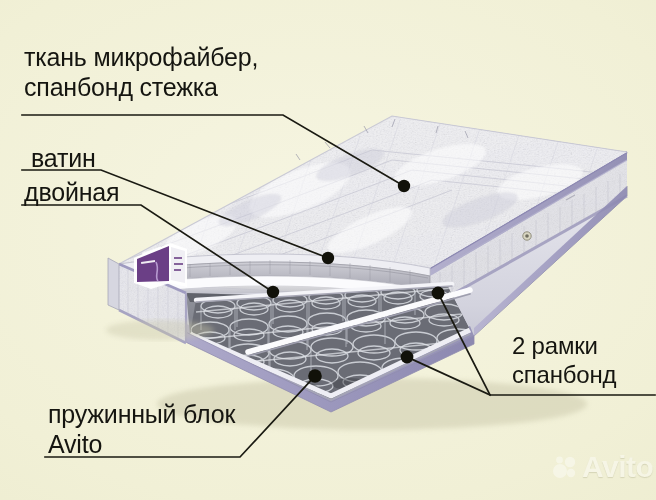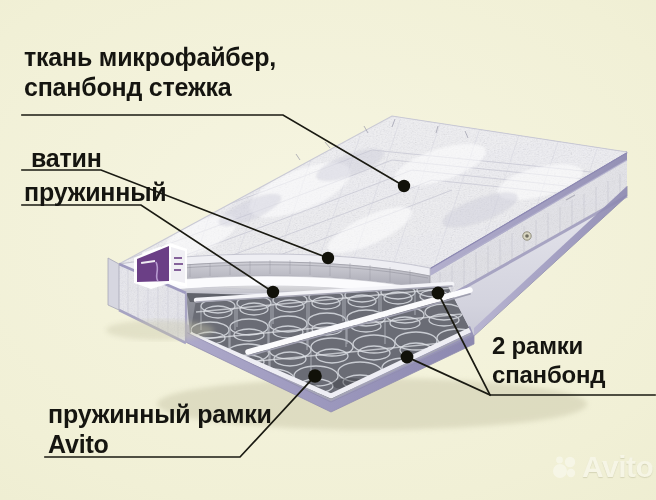--- a/index.html
+++ b/index.html
@@ -8,29 +8,29 @@
     background:#f1f0d6;
     font-family:"Liberation Sans","DejaVu Sans",sans-serif;
   }
   #stage{position:relative;width:656px;height:500px;overflow:hidden;
     background:radial-gradient(ellipse 120% 110% at 48% 45%, #f6f5e2 0%, #f1f0d6 52%, #e9e8c9 100%);}
 
   
   .layer{position:absolute;left:0;top:0;width:656px;height:500px;}
 
   
-  .lbl{position:absolute;color:#151510;font-weight:700;font-size:25px;
+  .lbl{position:absolute;color:#151510;font-weight:400;font-size:25px;
        line-height:30px;white-space:nowrap;letter-spacing:-.2px;}
   .lbl.small{font-size:24px;line-height:29px;}
 
   #lbl-microfiber{left:24px;top:42px;}
   #lbl-vatin{left:31px;top:143px;}
   #lbl-spunbond{left:24px;top:177px;}
   #lbl-bonnel{left:48px;top:399px;}
-  #lbl-frames{left:492px;top:331px;}
+  #lbl-frames{left:512px;top:331px;}
 
   
   #avito{position:absolute;left:552px;top:452px;width:96px;height:30px;
          opacity:.40;}
   #avito .wm-txt{position:absolute;left:30px;top:-2px;font-size:30px;font-weight:700;
     color:#ffffff;text-shadow:0 1px 1px rgba(120,120,80,.55);letter-spacing:-.5px;}
 </style>
 </head>
 <body>
 
@@ -439,24 +439,24 @@
     </g>
   </svg>
 
   <div class="lbl" id="lbl-microfiber">
     <div>ткань микрофайбер,</div>
     <div>спанбонд стежка</div>
   </div>
 
   <div class="lbl" id="lbl-vatin">ватин</div>
 
-  <div class="lbl" id="lbl-spunbond">пружинный</div>
+  <div class="lbl" id="lbl-spunbond">двойная</div>
 
   <div class="lbl" id="lbl-bonnel">
-    <div>пружинный рамки</div>
+    <div>пружинный блок</div>
     <div>Avito</div>
   </div>
 
   <div class="lbl small" id="lbl-frames">
     <div>2 рамки</div>
     <div>спанбонд</div>
   </div>
 
   <div id="avito">
     <svg width="28" height="28" viewBox="0 0 28 28" style="position:absolute;left:0;top:2px;">

